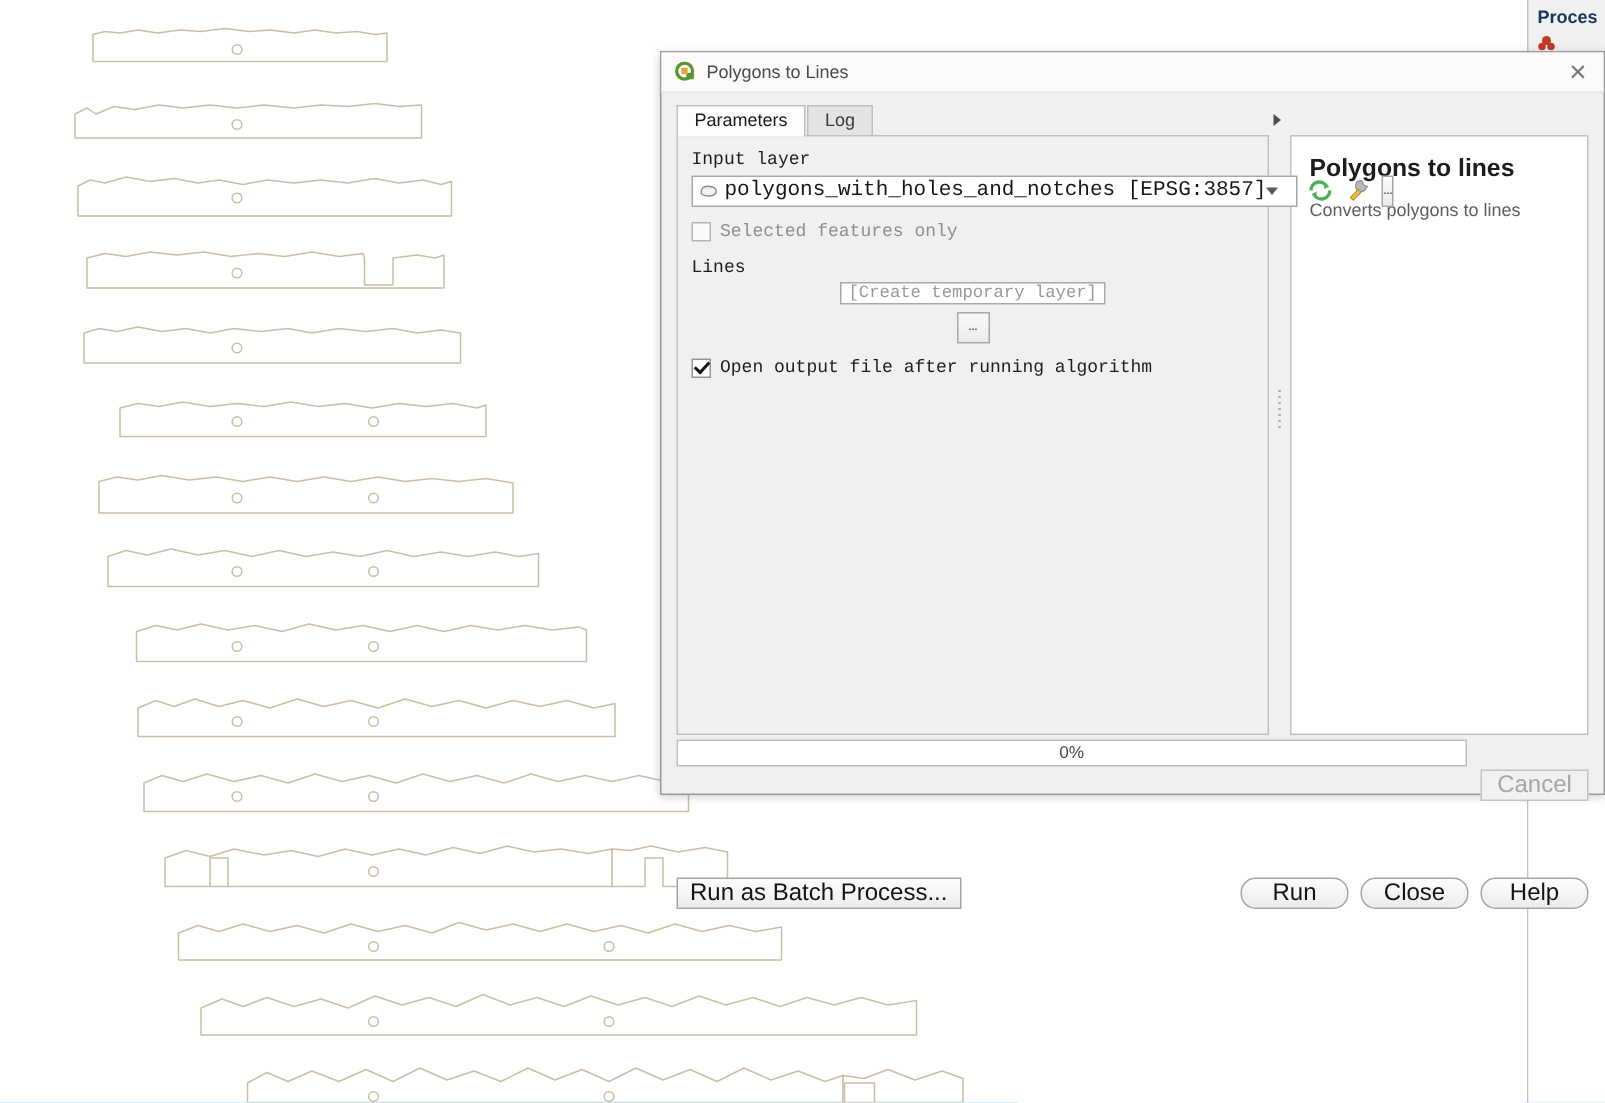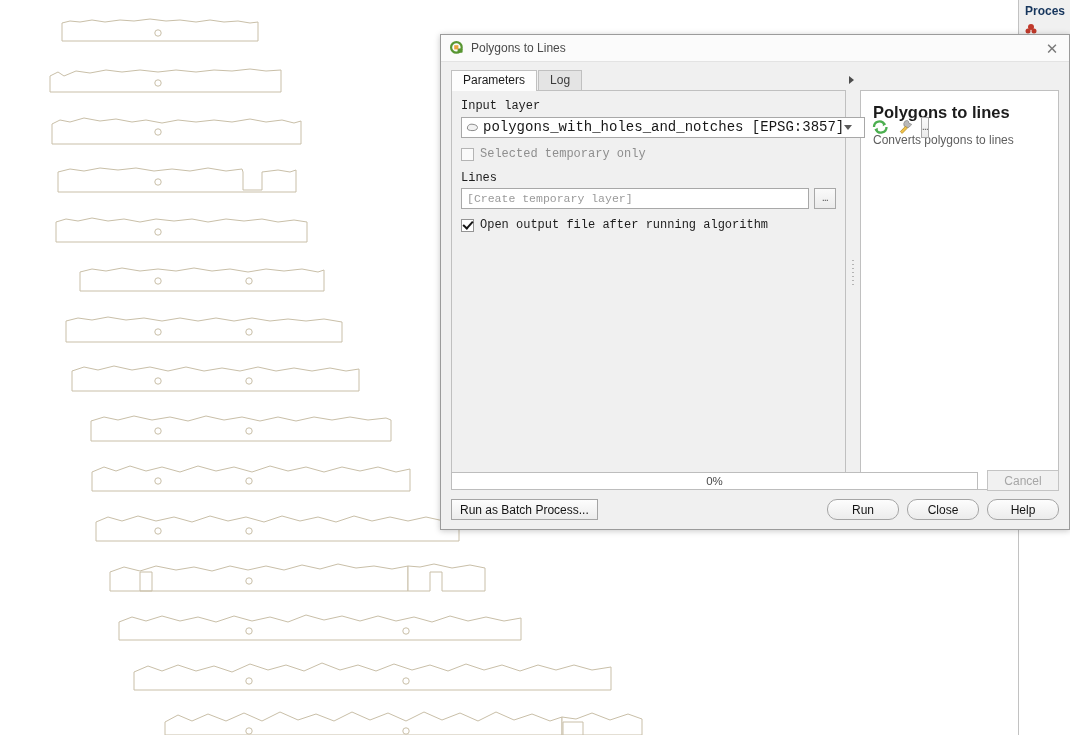--- a/index.html
+++ b/index.html
@@ -255,20 +255,21 @@
     border-width: 0 2px 2px 0;
     transform: rotate(42deg);
   }
   .chk-label { font-size: 12px; color: #1d1d1d; }
   .chk-label.dim { color: #8e8e8e; }
 
   .lines-row {
     display: flex;
     align-items: center;
     gap: 5px;
+    flex-direction: column;
   }
   .text-input {
     flex: 1;
     height: 21px;
     background: #ffffff;
     border: 1px solid #a8a8a8;
     box-sizing: border-box;
     display: flex;
     align-items: center;
     padding: 0 5px;
@@ -320,28 +321,29 @@
     justify-content: center;
     font-size: 11.5px;
     color: #4a4a4a;
     box-sizing: border-box;
   }
   .btn {
     min-width: 72px;
     height: 21px;
     border: 1px solid #a5a5a5;
     background: linear-gradient(to bottom,#fdfdfd,#ececec);
-    font-size: 12px;
+    font-size: 16px;
     color: #141414;
     display: flex;
     align-items: center;
     justify-content: center;
     box-sizing: border-box;
     cursor: default;
     padding: 0 8px;
+    margin-top: 43px;
   }
   .btn.disabled { color: #a6a6a6; background: #f1f1f1; border-color: #c4c4c4; }
   #buttons-row {
     display: flex;
     align-items: center;
     margin-top: 8px;
   }
   #batch-btn { min-width: 0; }
   #buttons-right {
     margin-left: auto;
@@ -516,21 +518,21 @@
                   <path d="M11.4,2.4 A3.6,3.6 0 1 0 14.6,7.6 L15.6,6.3 L12.9,5.2 L12.3,3.1 Z" fill="#b9b9b9" stroke="#8d8d8d" stroke-width="0.8"></path>
                   <path d="M9.6,8.2 L4.3,13.6 L6.2,15.4 L11.4,10.1 Z" fill="#f0c24b" stroke="#b8902a" stroke-width="0.8"></path>
                 </svg>
               </span>
 
               <span class="dots-btn">…</span>
             </div>
 
             <div class="chk-row">
               <span class="chk"></span>
-              <span class="chk-label dim">Selected temporary only</span>
+              <span class="chk-label dim">Selected features only</span>
             </div>
 
             <div class="field-label" style="margin-top:10px">Lines</div>
 
             <div class="lines-row">
               <div class="text-input" title="[Create temporary layer]">
                 <span>[Create temporary layer]</span>
               </div>
               <span class="dots-btn">…</span>
             </div>

